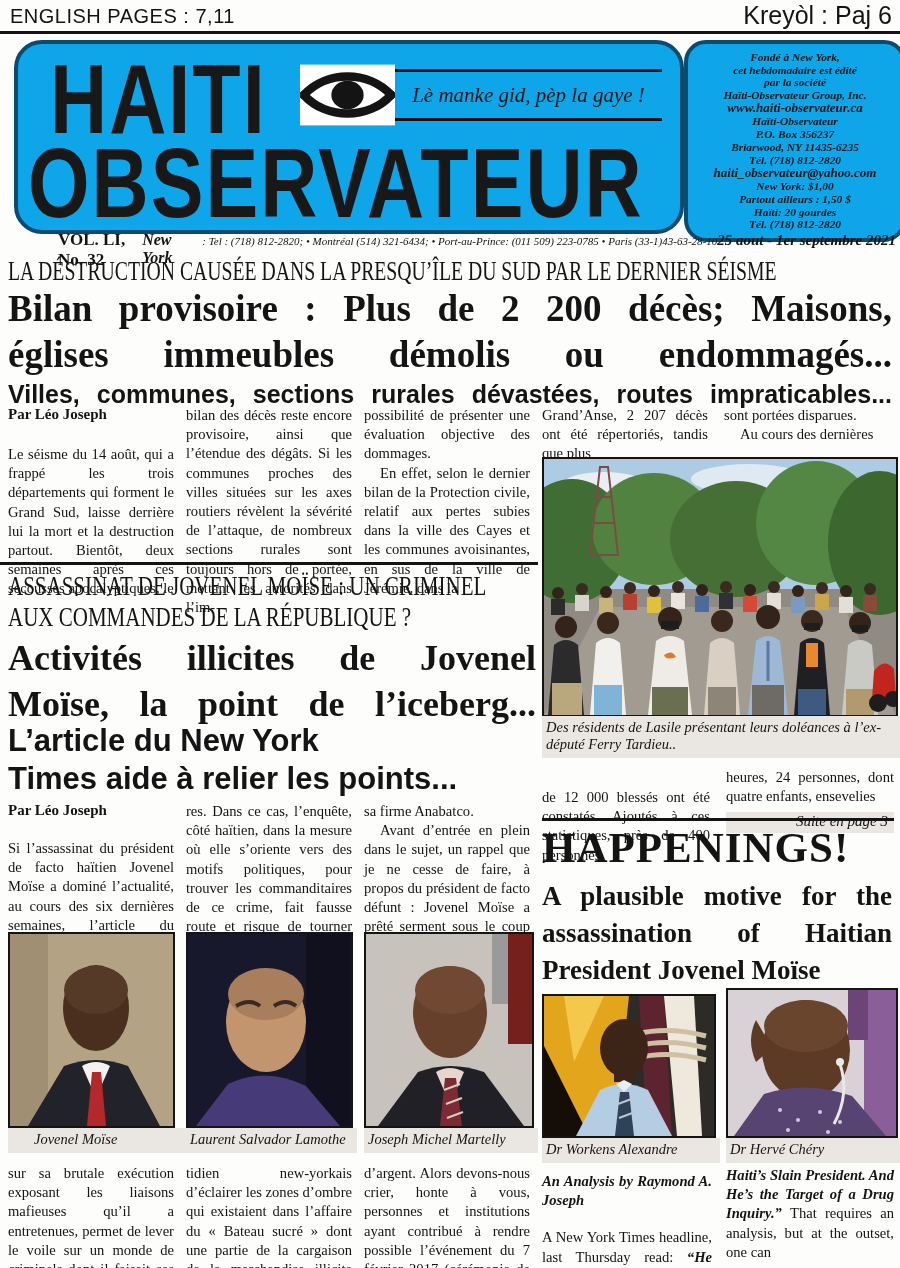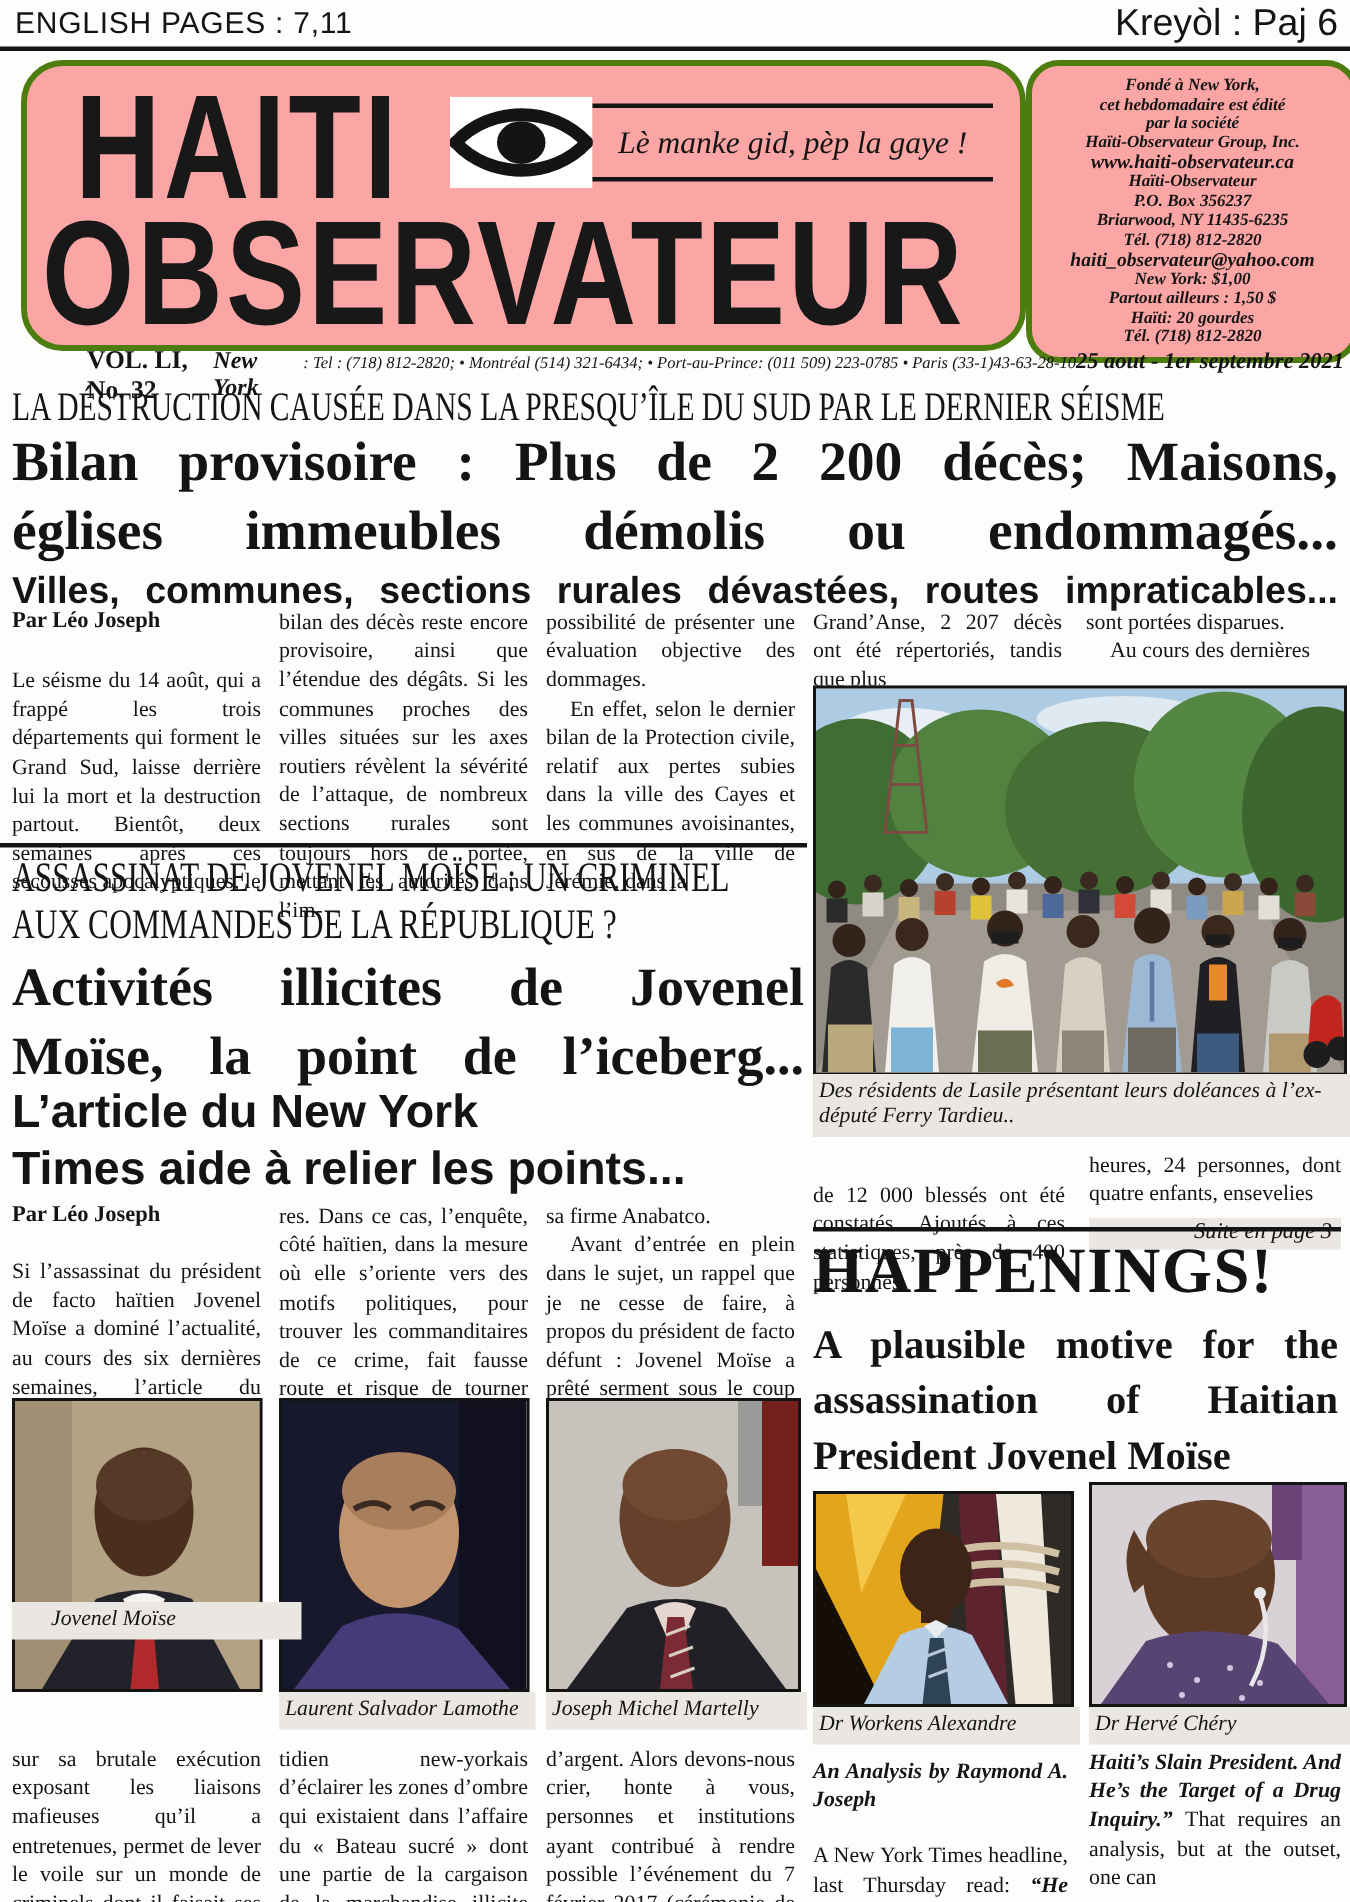--- a/index.html
+++ b/index.html
@@ -1,21 +1,21 @@
 <!DOCTYPE html>
 <html><head>
 <meta charset="utf-8">
 <style>
   html,body{margin:0;padding:0;}
   body{background:#9a9a9a;font-family:"Liberation Serif",serif;}
   .page{position:relative;width:900px;height:1268px;margin:0 auto;background:#fdfdfc;color:#141414;overflow:hidden;}
   .abs{position:absolute;}
   .sans{font-family:"Liberation Sans",sans-serif;}
   .rule{background:#141414;}
-  .box{border:4px solid #4d7c0f;background:#fca5a5;border-radius:28px;}
+  .box{border:4px solid #0c4a6e;background:#0ea5e9;border-radius:28px;}
   .mh-title{position:absolute;font-family:"Liberation Sans",sans-serif;font-weight:bold;font-size:76px;letter-spacing:2px;line-height:1;transform:scale(1.04,1.30);transform-origin:top left;color:#181818;white-space:nowrap;}
   .logo-row{position:absolute;left:282px;top:18px;width:362px;height:66px;display:flex;align-items:center;}
   .tagline-box{flex:1;border-top:3px solid #141414;border-bottom:3px solid #141414;height:46px;display:flex;align-items:center;justify-content:center;font-style:italic;font-size:21px;white-space:nowrap;}
   .info-box{left:684px;top:40px;width:210px;height:186px;border-radius:22px;display:flex;flex-direction:column;justify-content:center;padding:4px 2px;}
   .info-line{font-weight:bold;font-style:italic;font-size:11.4px;line-height:12.9px;text-align:center;}
   .info-line.big{font-size:13px;}
   .volline{display:flex;align-items:baseline;}
   .kicker-span{display:inline-block;white-space:nowrap;transform:scaleX(0.73);transform-origin:top left;}
   .kicker2-span{display:inline-block;white-space:nowrap;transform:scaleX(0.75);transform-origin:top left;}
   .hl{font-weight:bold;}
@@ -241,21 +241,21 @@
       <ellipse cx="84" cy="78" rx="37" ry="46" fill="#66402a"></ellipse>
       <ellipse cx="84" cy="56" rx="35" ry="24" fill="#714832"></ellipse>
       <path d="M12 192 L52 138 Q84 126 118 138 L158 192 Z" fill="#202026"></path>
       <path d="M70 138 Q84 130 98 138 L84 170 Z" fill="#e7d6d0"></path>
       <path d="M79 144 L90 144 L96 192 L74 192 Z" fill="#7c2a34"></path>
       <line x1="78" y1="156" x2="94" y2="150" stroke="#d8cfc2" stroke-width="2"></line>
       <line x1="80" y1="170" x2="96" y2="164" stroke="#d8cfc2" stroke-width="2"></line>
       <line x1="81" y1="184" x2="97" y2="178" stroke="#d8cfc2" stroke-width="2"></line>
     </svg>
   </div>
-  <div class="abs caption" style="left:8px;top:1068px;width:163px;white-space:nowrap;padding-left:26px;">Jovenel Moïse</div>
+  <div class="abs caption" style="left:8px;top:1128px;width:163px;white-space:nowrap;padding-left:26px;">Jovenel Moïse</div>
   <div class="abs caption" style="left:186px;top:1128px;width:163px;white-space:nowrap;">Laurent Salvador Lamothe</div>
   <div class="abs caption" style="left:364px;top:1128px;width:166px;white-space:nowrap;">Joseph Michel Martelly</div>
 
   <div class="abs body-text" style="left:8px;top:1164px;width:166px;">sur sa brutale exécution exposant les liaisons mafieuses qu’il a entretenues, permet de lever le voile sur un monde de criminels dont il faisait ses alliés, dans la politique comme dans les affai-</div>
   <div class="abs body-text" style="left:186px;top:1164px;width:166px;">tidien new-yorkais d’éclairer les zones d’ombre qui existaient dans l’affaire du « Bateau sucré » dont une partie de la cargaison de la marchandise illicite avait été importée par le groupe Acra via</div>
   <div class="abs" style="left:364px;top:1164px;width:166px;">
     <div class="body-text">d’argent. Alors devons-nous crier, honte à vous, personnes et institutions ayant contribué à rendre possible l’événement du 7 février 2017 (cérémonie de pres-</div>
 
   </div>
 

